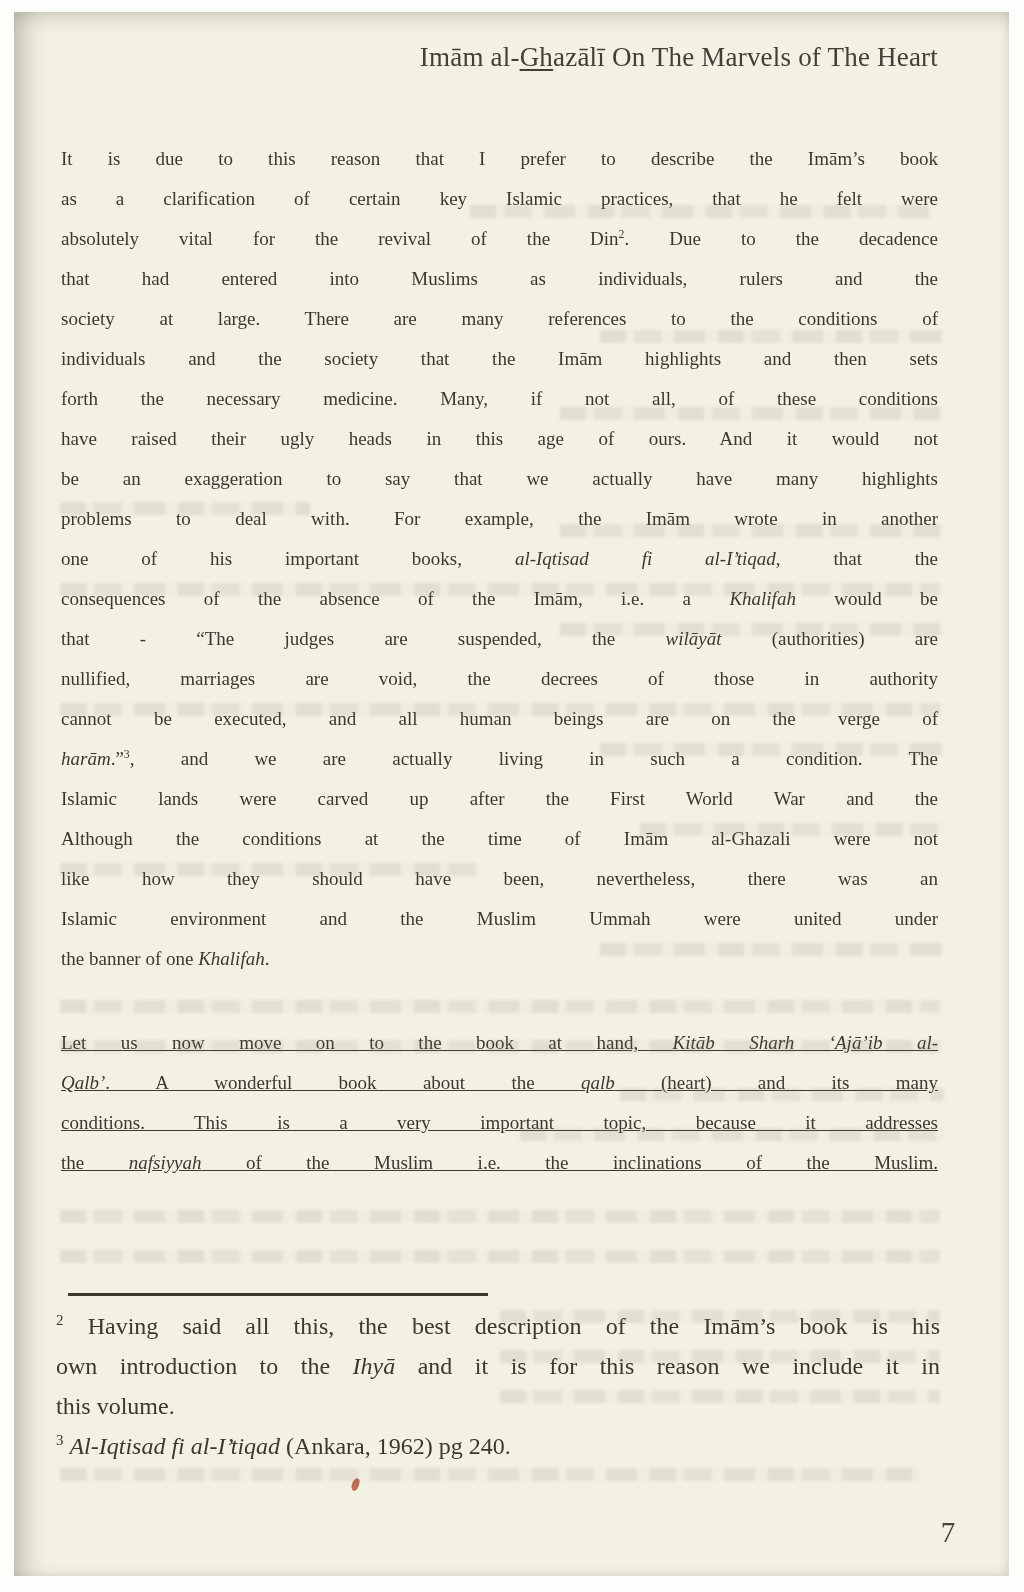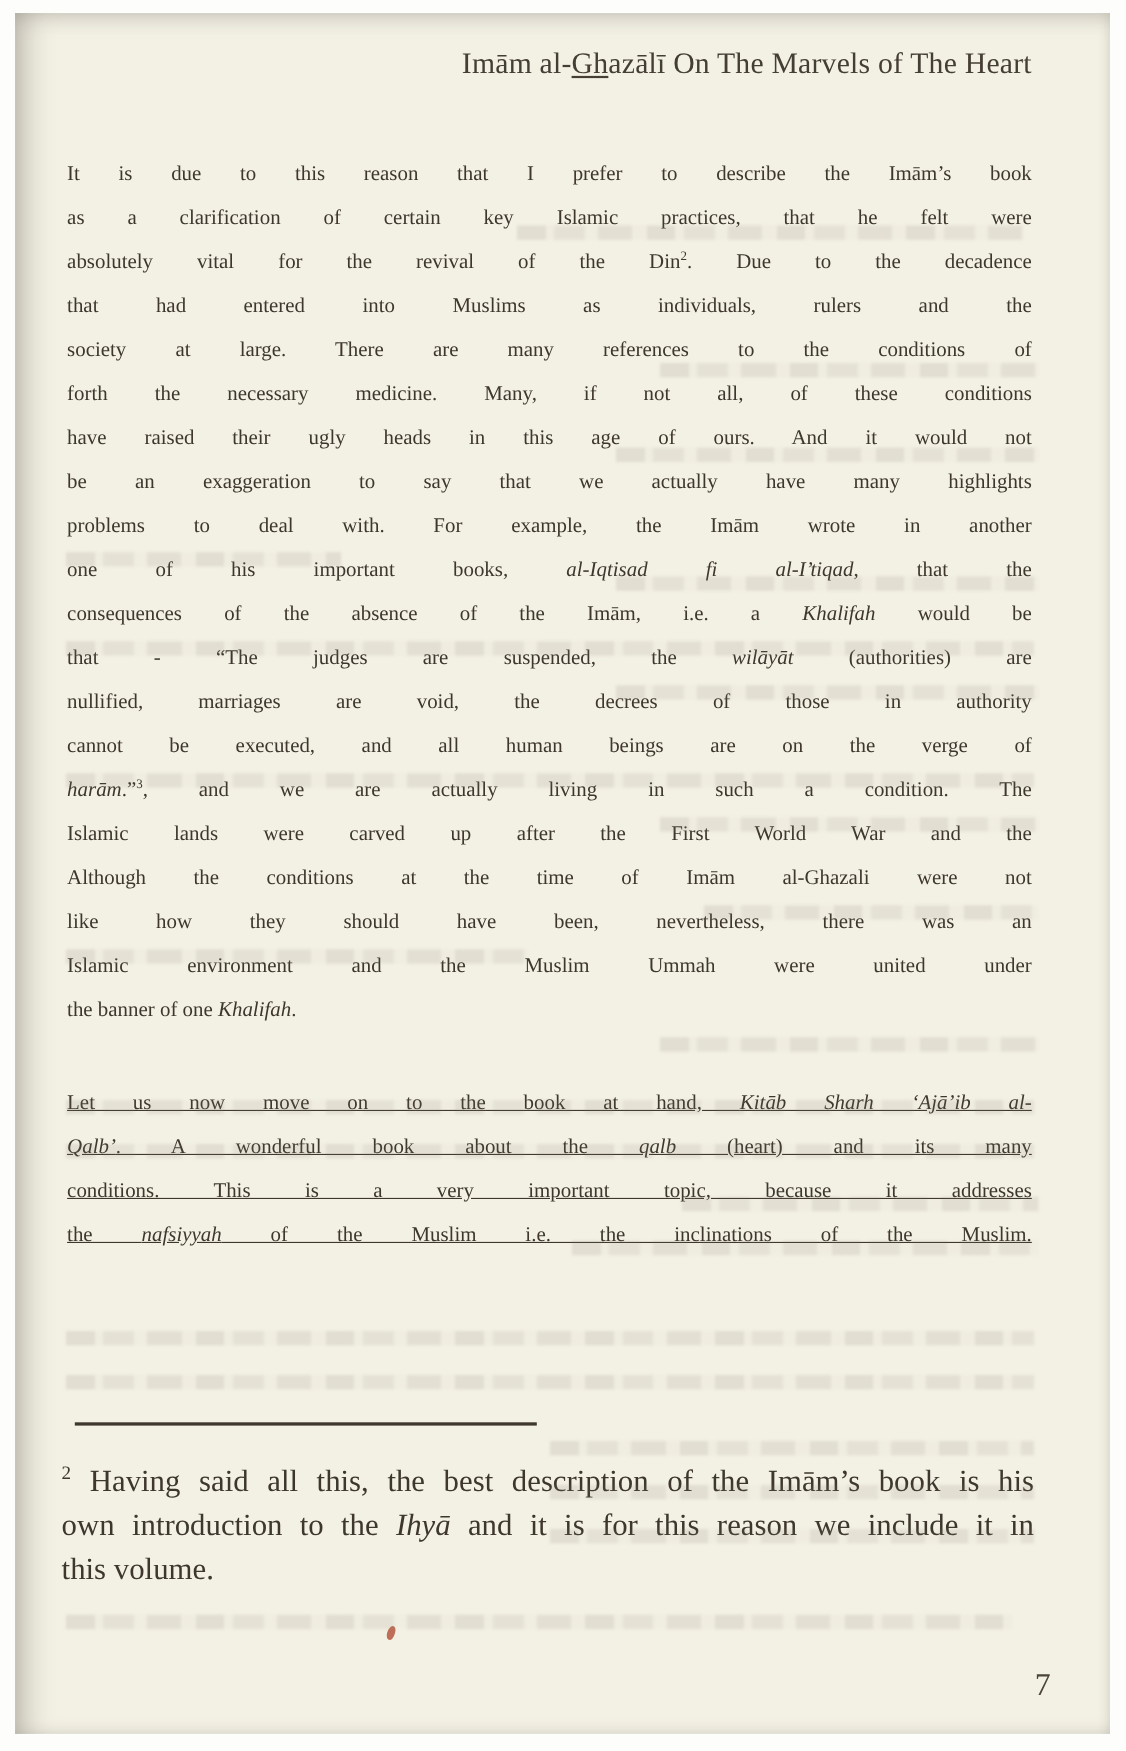--- a/index.html
+++ b/index.html
@@ -33,21 +33,21 @@
   }
   .para + .para { margin-top:44px;text-decoration:underline; }
   .line { text-align:justify; text-align-last:justify; }
   .line.lastline { text-align-last:left; }
   .fnrule {
     position:absolute; left:54px; top:1281px; width:420px; height:3px;
     background:#3f382f;
   }
   .footnotes {
     position:absolute; left:42px; top:1294px; width:884px;
-    font-size:28px; line-height:40px; color:#3e372e;margin-top:21px;
+    font-size:24px; line-height:40px; color:#3e372e;
   }
   .pagenum {
     position:absolute; left:904px; top:1504px; width:60px;
     font-size:29px; color:#4a443b; text-align:center;
   }
   .speck {
     position:absolute; left:338px; top:1466px; width:7px; height:13px;
     background:#b24e33; border-radius:60% 40% 55% 45%;
     transform:rotate(14deg); opacity:0.8;
   }
@@ -68,20 +68,21 @@
 
   <div class="running-header"><span>Imām al-</span><span class="un">Gh</span><span>azālī On The Marvels of The Heart</span></div>
 
   <div class="textcol">
     <div class="para">
         <div class="line"><span>It is due to this reason that I prefer to describe the Imām’s book</span></div>
         <div class="line"><span>as a clarification of certain key Islamic practices, that he felt were</span></div>
         <div class="line"><span>absolutely vital for the revival of the Din</span><sup>2</sup><span>. Due to the decadence</span></div>
         <div class="line"><span>that had entered into Muslims as individuals, rulers and the</span></div>
         <div class="line"><span>society at large. There are many references to the conditions of</span></div>
+        <div class="line"><span>individuals and the society that the Imām highlights and then sets</span></div>
         <div class="line"><span>forth the necessary medicine. Many, if not all, of these conditions</span></div>
         <div class="line"><span>have raised their ugly heads in this age of ours. And it would not</span></div>
         <div class="line"><span>be an exaggeration to say that we actually have many highlights</span></div>
         <div class="line"><span>problems to deal with. For example, the Imām wrote in another</span></div>
         <div class="line"><span>one of his important books, </span><span class="it">al-Iqtisad fi al-I’tiqad</span><span>, that the</span></div>
         <div class="line"><span>consequences of the absence of the Imām, i.e. a </span><span class="it">Khalifah</span><span> would be</span></div>
         <div class="line"><span>that - “The judges are suspended, the </span><span class="it">wilāyāt</span><span> (authorities) are</span></div>
         <div class="line"><span>nullified, marriages are void, the decrees of those in authority</span></div>
         <div class="line"><span>cannot be executed, and all human beings are on the verge of</span></div>
         <div class="line"><span class="it">harām</span><span>.”</span><sup>3</sup><span>, and we are actually living in such a condition. The</span></div>
@@ -99,20 +100,23 @@
       </div>
   </div>
 
   <div class="fnrule"></div>
 
   <div class="footnotes">
     <div>
         <div class="line"><sup>2</sup><span> Having said all this, the best description of the Imām’s book is his</span></div>
         <div class="line"><span>own introduction to the </span><span class="it">Ihyā</span><span> and it is for this reason we include it in</span></div>
         <div class="line lastline"><span>this volume.</span></div>
+      </div>
+    <div>
+        <div class="line lastline"><sup>3</sup><span> </span><span class="it">Al-Iqtisad fi al-I’tiqad</span><span> (Ankara, 1962) pg 240.</span></div>
       </div>
   </div>
 
   <div class="pagenum">7</div>
 
   <div class="speck"></div>
 
   <div class="ghost" style="left:456px;top:193px;width:460px;"></div>
   <div class="ghost" style="left:586px;top:318px;width:344px;"></div>
   <div class="ghost" style="left:546px;top:395px;width:384px;"></div>

